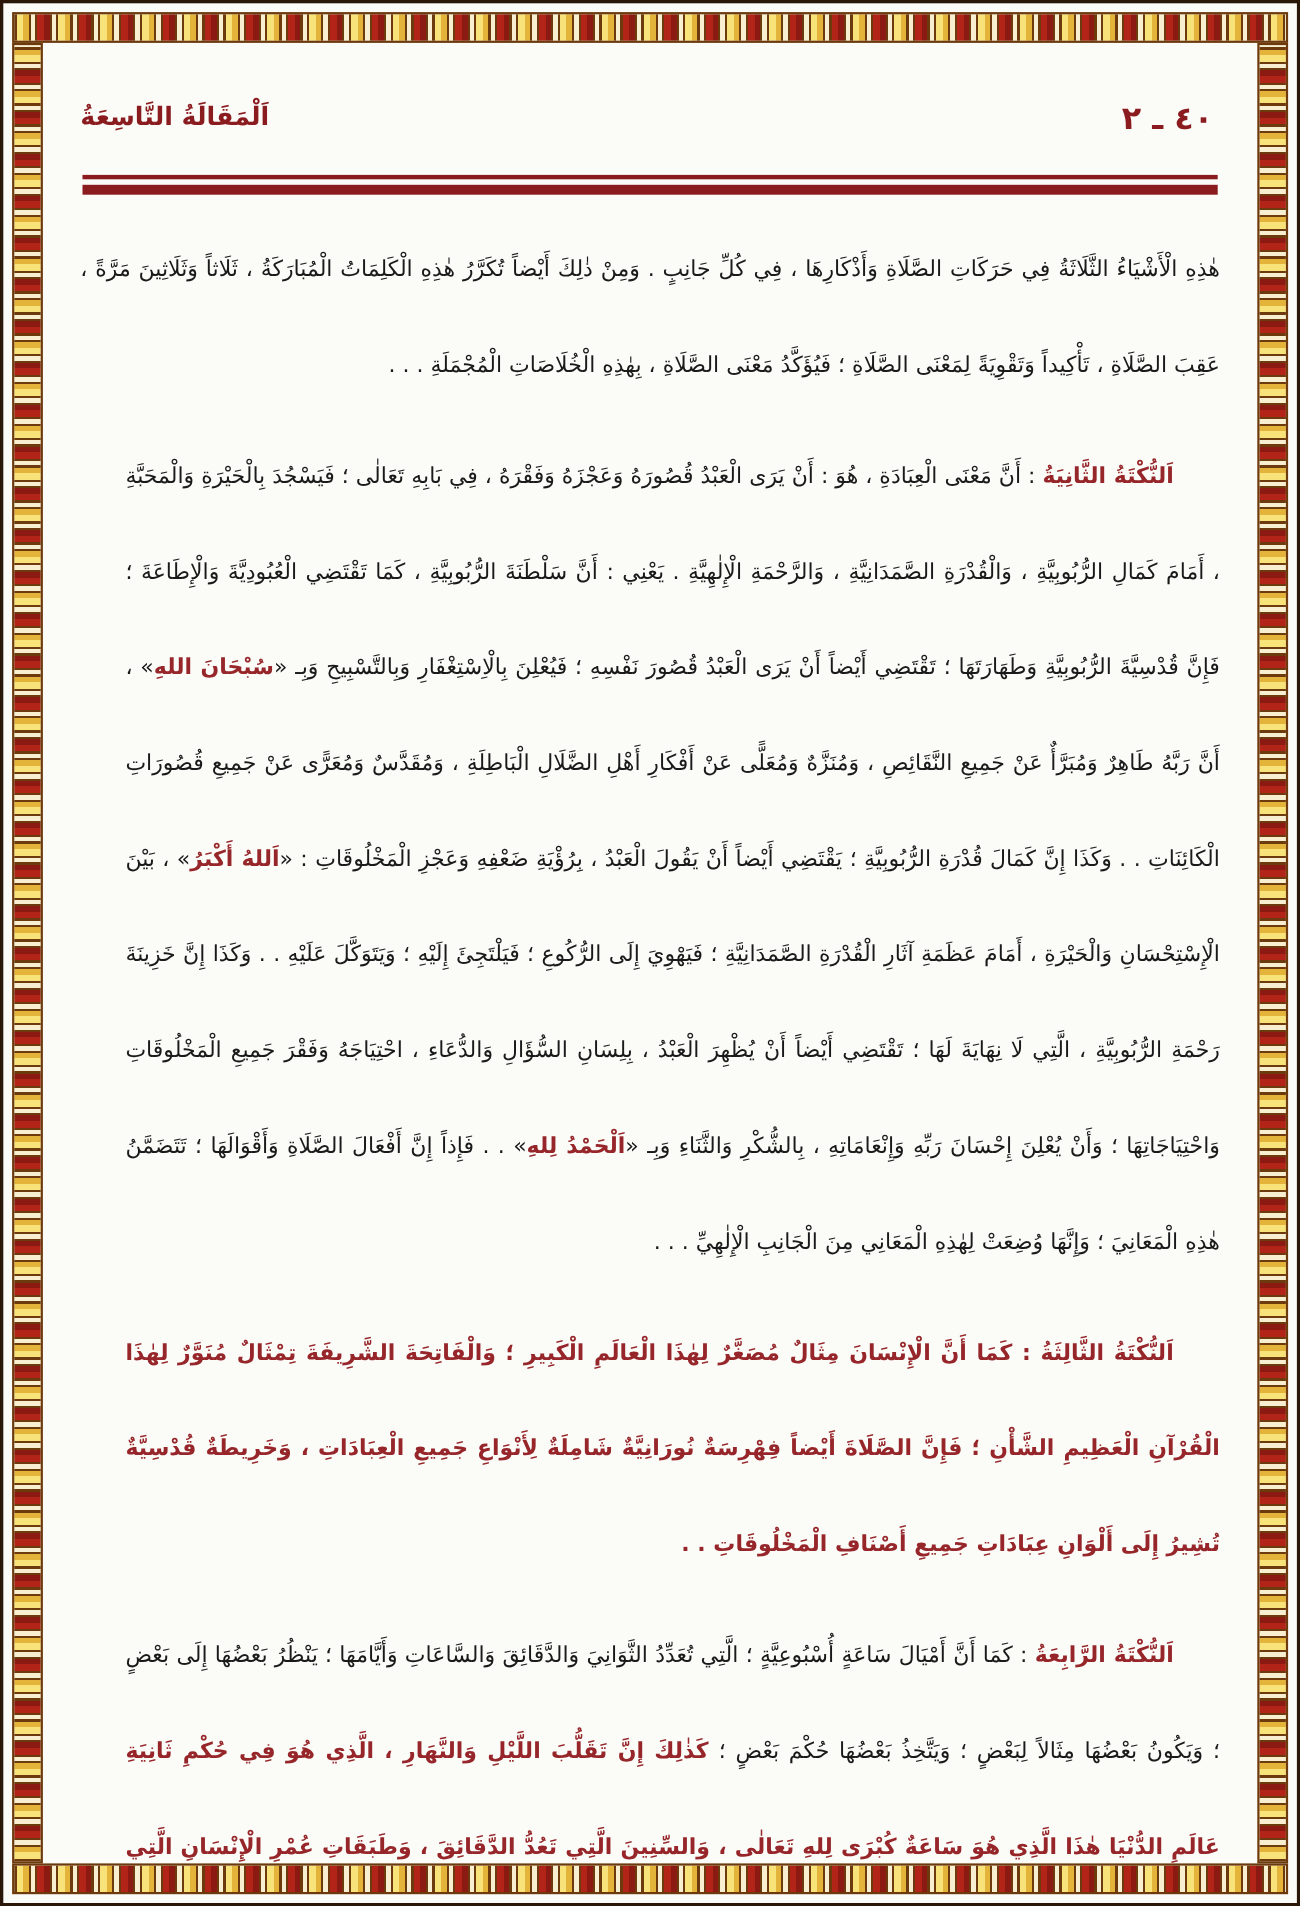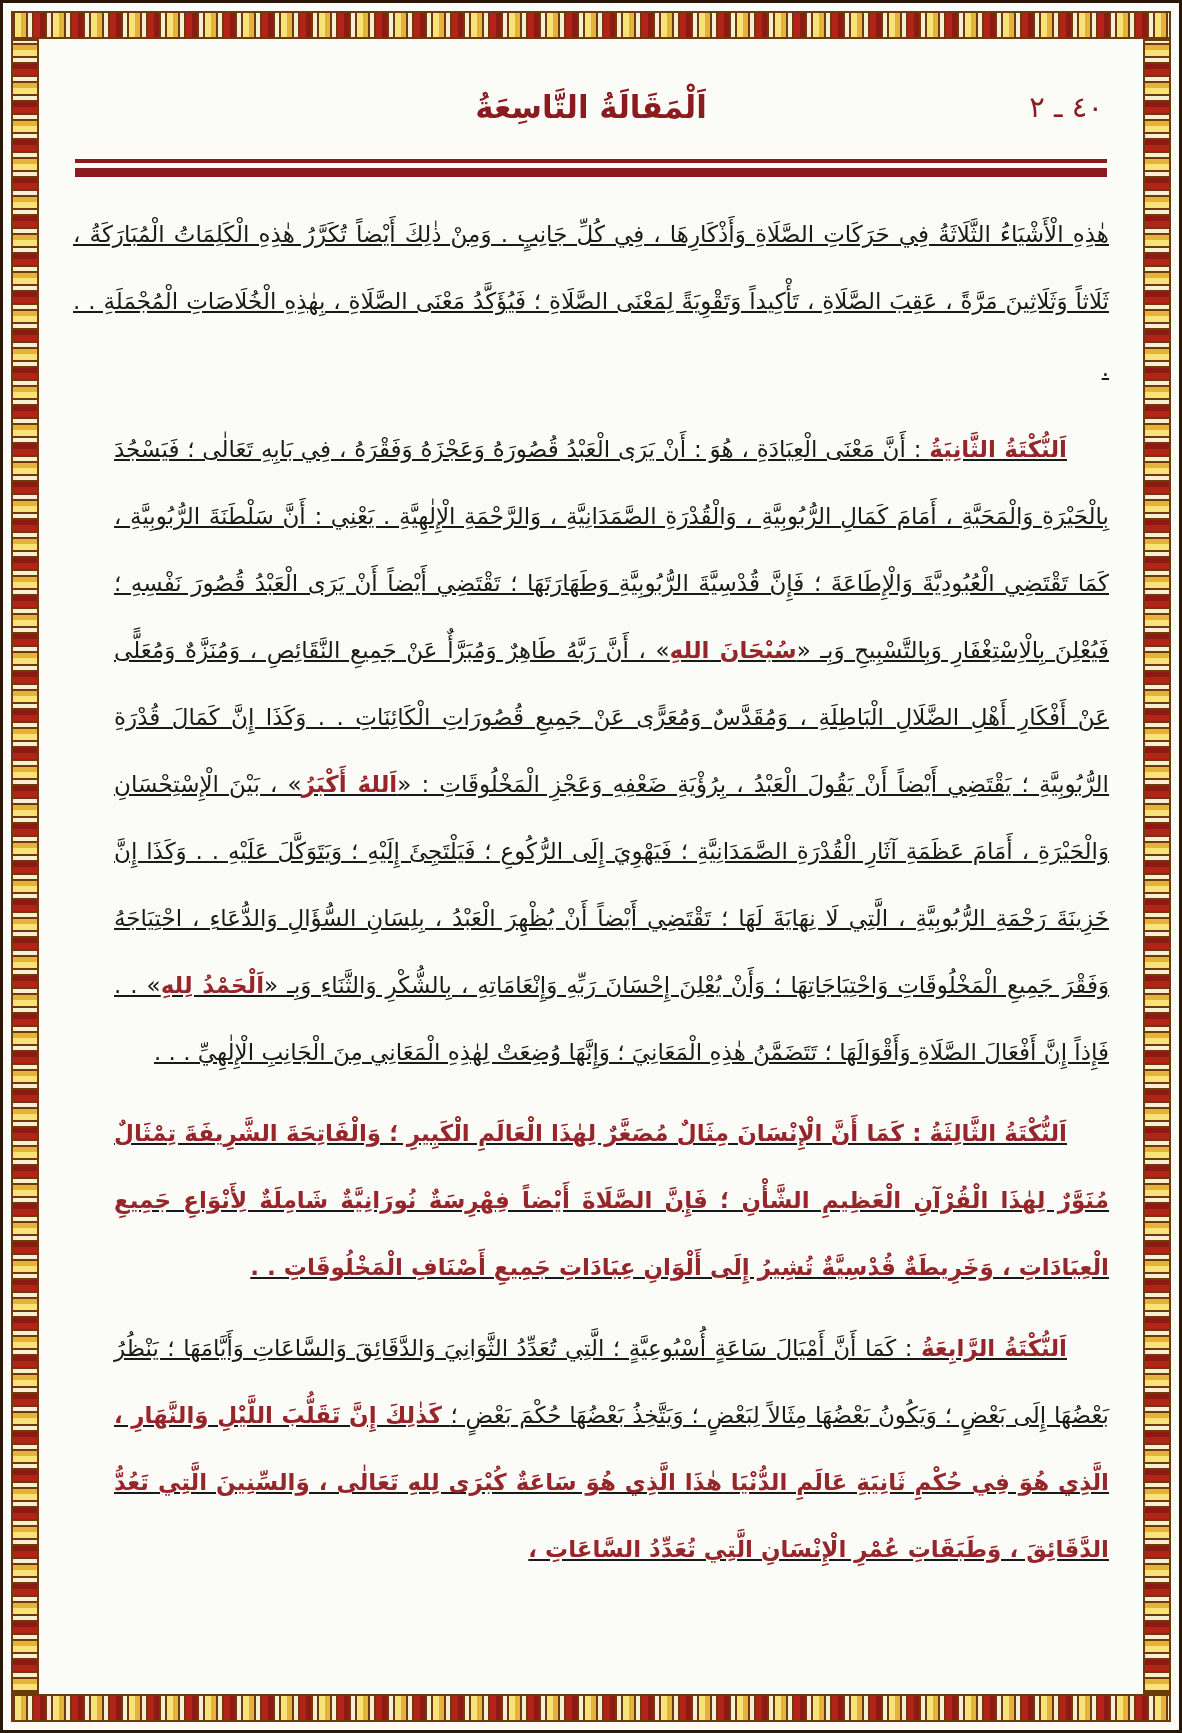--- a/index.html
+++ b/index.html
@@ -32,41 +32,40 @@
   }
   .frame-left{left:8px;}
   .frame-right{right:8px;}
 
   .content{
     position:absolute;top:44px;left:70px;right:70px;bottom:44px;
     direction:rtl;
   }
   .header{position:relative;height:64px;margin-top:28px;}
   .title{
-    margin:0;text-align:center;
-    font-size:31px;font-weight:bold;color:var(--red,#8a1b1e);
+    margin:0;text-align:left;
+    font-size:23px;font-weight:bold;color:var(--red,#8a1b1e);
     line-height:64px;
   }
   .page-number{
     position:absolute;right:6px;top:0;
-    font-size:29px;font-weight:normal;color:var(--red,#8a1b1e);
+    font-size:29px;font-weight:bold;color:var(--red,#8a1b1e);
     line-height:64px;
   }
   .double-rule{margin:20px 2px 0 2px;}
   .rule-thin{height:4px;background:var(--red,#8a1b1e);margin-bottom:5px;}
   .rule-thick{height:9px;background:var(--red,#8a1b1e);}
 
   .body-text{margin-top:24px;}
   .para{
     margin:0 0 14px 0;
-    font-size:23px;
-    line-height:67px;
+    font-size:20px;
+    line-height:87px;
     text-align:justify;
     color:var(--ink,#1a1a1a);
-    text-decoration:underline;
   }
   .para.indent{text-indent:42px;margin-left:41px;}
   .seg-black{color:var(--ink,#1a1a1a);}
   .seg-red{color:var(--textred,#96262a);font-weight:bold;}
   .seg-red-lead{color:var(--textred,#96262a);font-weight:bold;}
 </style>
 </head>
 <body>
 
 <div class="page">

